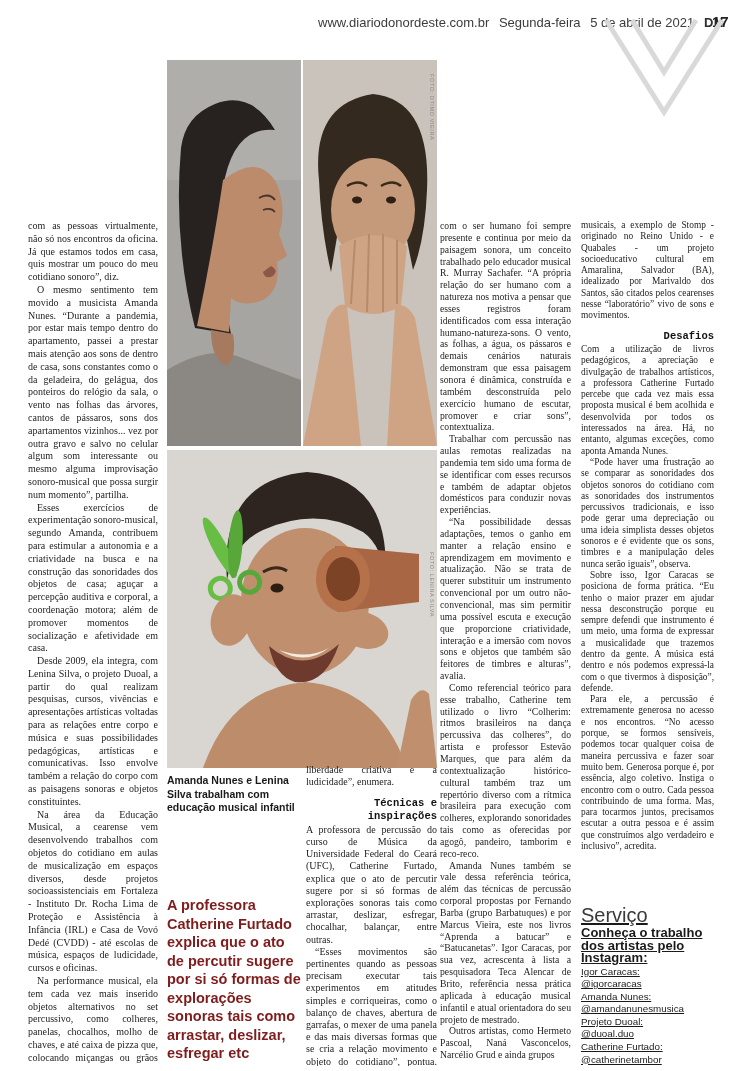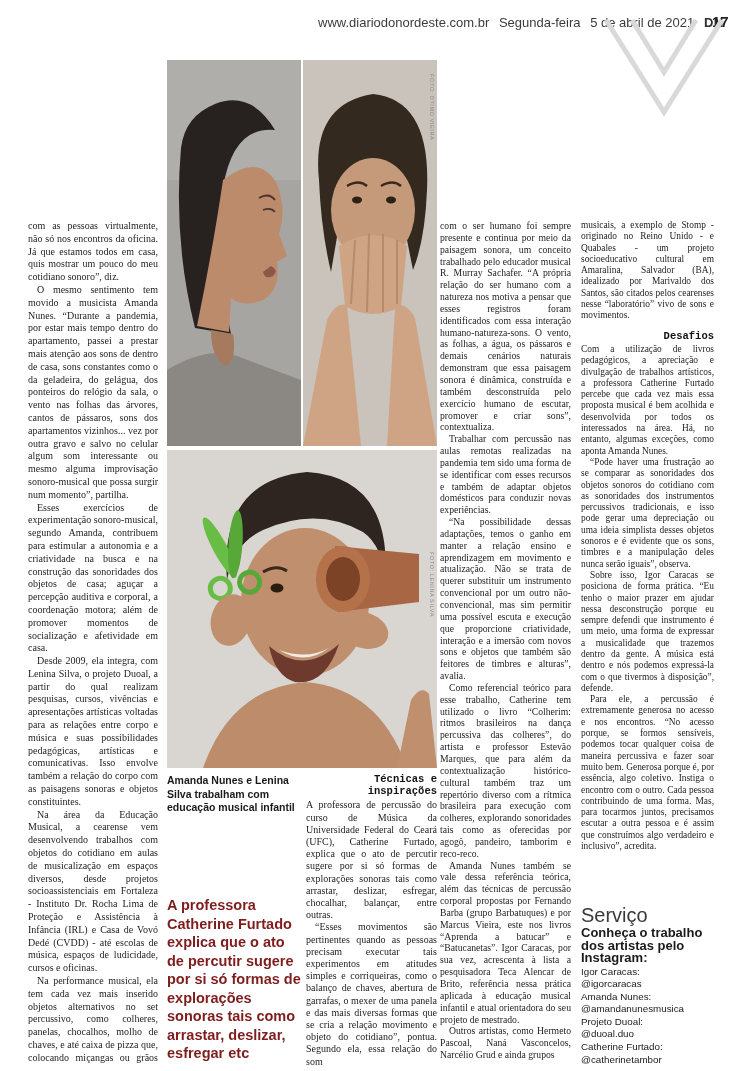--- a/index.html
+++ b/index.html
@@ -38,21 +38,21 @@
   .credit-2 { left:429px; top:552px; }
   
   .caption { position:absolute; left:167px; top:774px; width:128px;
              font-family:"Liberation Sans",sans-serif; font-weight:bold;
              font-size:10.5px; line-height:13.5px; color:#1a1a1a; }
   .pullquote { position:absolute; left:167px; top:896px; width:138px;
                font-family:"Liberation Sans",sans-serif; font-weight:bold;
                font-size:14.5px; line-height:18.5px; }
   
   .servico { position:absolute; left:581px; top:904px; width:140px;
-             font-family:"Liberation Sans",sans-serif; color:#1a1a1a; }
+             font-family:"Liberation Sans",sans-serif; color:#1a1a1a;text-decoration:underline; }
   .servico-title { font-size:20px; font-weight:400; color:#3a3a3a; line-height:22px; }
   .servico-intro { font-size:13px; font-weight:bold; line-height:12.5px; margin-top:1px; }
   .servico-list  { font-size:9.8px; line-height:12.6px; margin-top:1px; }
   .servico-list div { white-space:nowrap; }
 </style>
 </head>
 <body>
 
 <div class="page">
 
@@ -135,20 +135,21 @@
     <p>Esses exercícios de experimentação sonoro-musical, segundo Amanda, contribuem para estimular a autonomia e a criatividade na busca e na construção das sonoridades dos objetos de casa; aguçar a percepção auditiva e corporal, a coordenação motora; além de promover momentos de socialização e afetividade em casa.</p>
     <p>Desde 2009, ela integra, com Lenina Silva, o projeto Duoal, a partir do qual realizam pesquisas, cursos, vivências e apresentações artísticas voltadas para as relações entre corpo e música e suas possibilidades pedagógicas, artísticas e comunicativas. Isso envolve também a relação do corpo com as paisagens sonoras e objetos constituintes.</p>
     <p>Na área da Educação Musical, a cearense vem desenvolvendo trabalhos com objetos do cotidiano em aulas de musicalização em espaços diversos, desde projetos socioassistenciais em Fortaleza - Instituto Dr. Rocha Lima de Proteção e Assistência à Infância (IRL) e Casa de Vovó Dedé (CVDD) - até escolas de música, espaços de ludicidade, cursos e oficinas.</p>
     <p>Na performance musical, ela tem cada vez mais inserido objetos alternativos no set percussivo, como colheres, panelas, chocalhos, molho de chaves, e até caixa de pizza que, colocando miçangas ou grãos dentro e girando, faz um efeito de som de mar. “O que eu acho encantador nas experiências musicais com objetos do cotidiano é exatamente a acessibilidade, a</p>
   </div>
 
   <div class="caption">Amanda Nunes e Lenina Silva trabalham com educação musical infantil</div>
   <div class="pullquote" style="color: #7f1d1d;">A professora Catherine Furtado explica que o ato de percutir sugere por si só formas de explorações sonoras tais como arrastar, deslizar, esfregar etc</div>
 
   <div class="col col-c">
+    <p class="cont">liberdade criativa e a ludicidade”, enumera.</p>
     <p class="subhead">Técnicas e inspirações</p>
     <p class="cont">A professora de percussão do curso de Música da Universidade Federal do Ceará (UFC), Catherine Furtado, explica que o ato de percutir sugere por si só formas de explorações sonoras tais como arrastar, deslizar, esfregar, chocalhar, balançar, entre outras.</p>
     <p>“Esses movimentos são pertinentes quando as pessoas precisam executar tais experimentos em atitudes simples e corriqueiras, como o balanço de chaves, abertura de garrafas, o mexer de uma panela e das mais diversas formas que se cria a relação movimento e objeto do cotidiano”, pontua. Segundo ela, essa relação do som</p>
   </div>
 
   <div class="col col-d">
     <p class="cont">com o ser humano foi sempre presente e continua por meio da paisagem sonora, um conceito trabalhado pelo educador musical R. Murray Sachafer. “A própria relação do ser humano com a natureza nos motiva a pensar que esses registros foram identificados com essa interação humano-natureza-sons. O vento, as folhas, a água, os pássaros e demais cenários naturais demonstram que essa paisagem sonora é dinâmica, construída e também desconstruída pelo exercício humano de escutar, promover e criar sons”, contextualiza.</p>
     <p>Trabalhar com percussão nas aulas remotas realizadas na pandemia tem sido uma forma de se identificar com esses recursos e também de adaptar objetos domésticos para conduzir novas experiências.</p>
     <p>“Na possibilidade dessas adaptações, temos o ganho em manter a relação ensino e aprendizagem em movimento e atualização. Não se trata de querer substituir um instrumento convencional por um outro não-convencional, mas sim permitir uma possível escuta e execução que proporcione criatividade, interação e a imersão com novos sons e objetos que também são feitores de timbres e alturas”, avalia.</p>
     <p>Como referencial teórico para esse trabalho, Catherine tem utilizado o livro “Colherim: ritmos brasileiros na dança percussiva das colheres”, do artista e professor Estevão Marques, que para além da contextualização histórico-cultural também traz um repertório diverso com a rítmica brasileira para execução com colheres, explorando sonoridades tais como as oferecidas por agogô, pandeiro, tamborim e reco-reco.</p>

